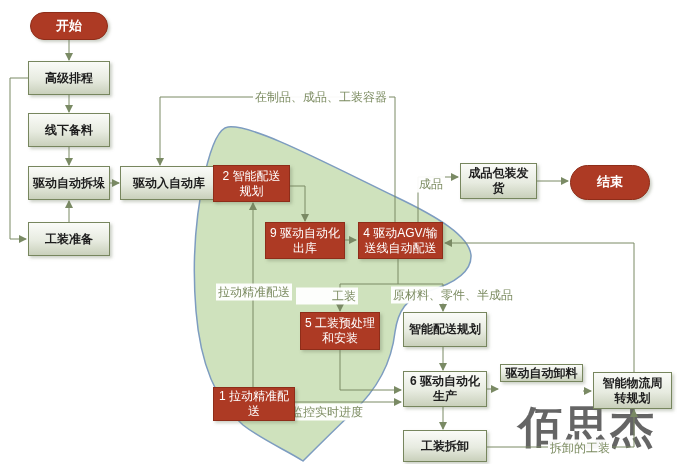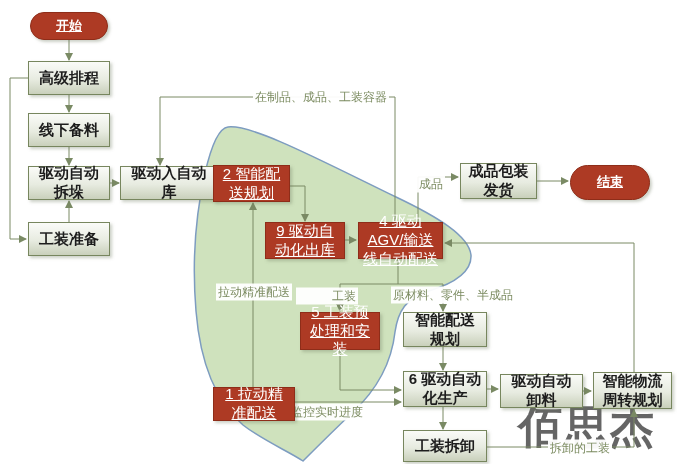--- a/index.html
+++ b/index.html
@@ -3,31 +3,30 @@
 <meta charset="utf-8">
 <style>
   html,body{margin:0;padding:0;background:#fff;}
   #canvas{
     position:relative;width:677px;height:464px;background:#ffffff;overflow:hidden;
     font-family:"Liberation Sans","DejaVu Sans",sans-serif;
   }
   #connector-layer{position:absolute;left:0;top:0;z-index:2;}
   .node{
     position:absolute;z-index:4;display:flex;align-items:center;justify-content:center;
-    text-align:center;font-size:15px;line-height:1.25;box-sizing:border-box;padding:2px 4px;
+    text-align:center;font-size:12px;line-height:1.25;box-sizing:border-box;padding:2px 4px;
   }
   .gray{
     border:1px solid #77865e;color:#1d1d1d;font-weight:700;
     background:linear-gradient(180deg,#fafbf8 0%,#e7ebe0 55%,#c9d0bb 100%);
     box-shadow:2px 2px 3px rgba(110,120,95,0.35);
   }
   .red{
     background:#ad3a24;border:1px solid #8e2d19;color:#fff;font-weight:400;
     box-shadow:2px 2px 3px rgba(110,120,95,0.35);
-    text-decoration:underline;
   }
   .stadium{border-radius:50px;font-weight:700;font-size:13px;}
   .edge-label{
     position:absolute;z-index:3;transform:translate(-50%,-50%);
     font-size:12px;color:#7b8b60;background:rgba(255,255,255,0.95);
     padding:0 2px;white-space:nowrap;
   }
   #watermark{
     position:absolute;z-index:1;left:518px;top:398px;font-size:44px;font-weight:700;
     color:#000000;opacity:0.6;letter-spacing:2px;white-space:nowrap;
@@ -41,21 +40,21 @@
   #n-whin{left:120px;top:166px;width:98px;height:34px;}
   #n-plan2{left:213px;top:165px;width:77px;height:37px;}
   #n-out3{left:265px;top:222px;width:80px;height:37px;}
   #n-agv4{left:358px;top:222px;width:85px;height:37px;}
   #n-pack{left:460px;top:163px;width:77px;height:36px;}
   #n-end{left:570px;top:165px;width:80px;height:35px;}
   #n-pre5{left:300px;top:312px;width:80px;height:38px;}
   #n-load{left:403px;top:312px;width:84px;height:35px;}
   #n-prod6{left:403px;top:371px;width:84px;height:36px;}
   #n-pull1{left:213px;top:387px;width:82px;height:34px;}
-  #n-unload{left:500px;top:374px;width:83px;height:34px;}
+  #n-unload{left:500px;top:364px;width:83px;height:18px;}
   #n-logi{left:593px;top:372px;width:79px;height:37px;}
   #n-removal{left:403px;top:430px;width:84px;height:32px;}
   
   #lbl-wip{left:321px;top:97px;}
   #lbl-finished{left:431px;top:184px;text-align:center;}
   #lbl-pull{left:254px;top:292px;text-align:center;}
   #lbl-tooling{left:327px;top:296px;padding-left:36px;}
   #lbl-materials{left:453px;top:295px;}
   #lbl-monitor{left:327px;top:412px;}
   #lbl-removed{left:580px;top:448px;}

